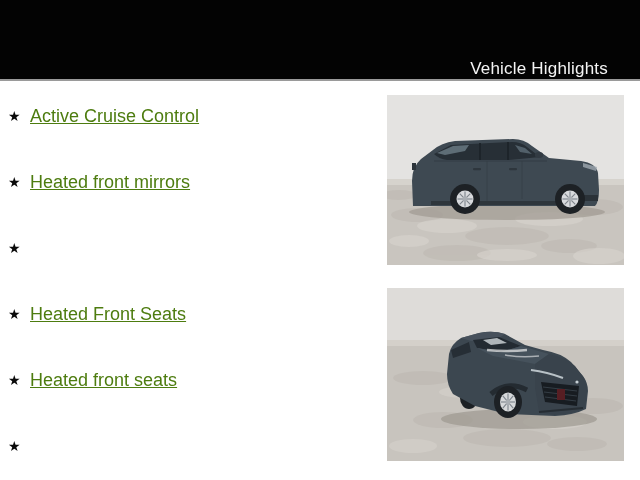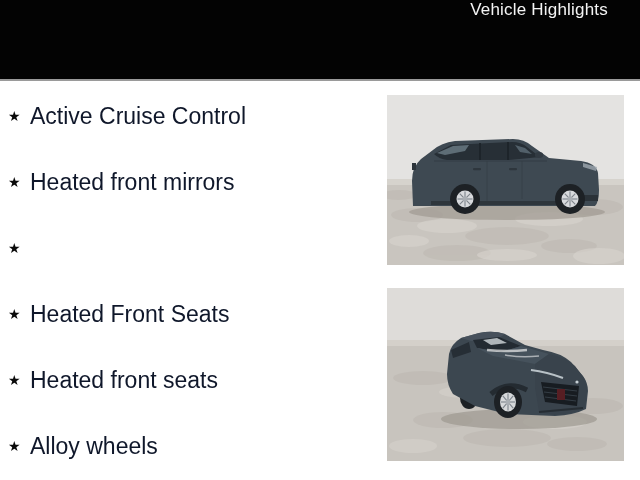--- a/index.html
+++ b/index.html
@@ -15,21 +15,21 @@
   }
 
   .topbar {
     position: absolute;
     top: 0; left: 0;
     width: 640px;
     height: 81px;
     background: #030303;
     border-bottom: 2px solid #9a9a9a;
     display: flex;
-    align-items: flex-start;
+    align-items: flex-end;
     justify-content: flex-end;
     padding-right: 32px;
     padding-left: 35px;
   }
   .topbar .title {
     color: #f4f4f4;
     font-size: 17px;
     letter-spacing: 0.2px;
   }
 
@@ -46,23 +46,24 @@
     align-items: center;
   }
   .feature .star {
     font-size: 14px;
     color: #0a0a0a;
     width: 22px;
     line-height: 1;
     flex: 0 0 auto;
   }
   .feature .label {
-    font-size: 23px;
-    color: #0f172a;
+    font-size: 18px;
+    color: #4d7c0f;
     white-space: nowrap;
+    text-decoration: underline;
   }
 
   .photo {
     position: absolute;
     left: 387px;
     width: 237px;
     overflow: hidden;
   }
   .photo svg { display: block; width: 100%; height: 100%; }
   .photo-1 { top: 95px;  height: 170px; }
@@ -92,21 +93,20 @@
     <li class="feature">
       <span class="star">★</span>
       <span class="label">Heated Front Seats</span>
     </li>
     <li class="feature">
       <span class="star">★</span>
       <span class="label">Heated front seats</span>
     </li>
     <li class="feature">
       <span class="star">★</span>
-      <span class="label">Alloy wheels</span>
     </li>
   </ul>
 
   <figure class="photo photo-1">
     <svg viewBox="0 0 237 170" xmlns="http://www.w3.org/2000/svg">
       <rect width="237" height="170" fill="#e4e3e1"></rect>
       <rect y="84" width="237" height="8" fill="#d6d3cd"></rect>
       <rect y="90" width="237" height="80" fill="#c9c5bf"></rect>
       <g fill="#bab5ae" opacity="0.45">
         <ellipse cx="30" cy="120" rx="26" ry="7"></ellipse>

